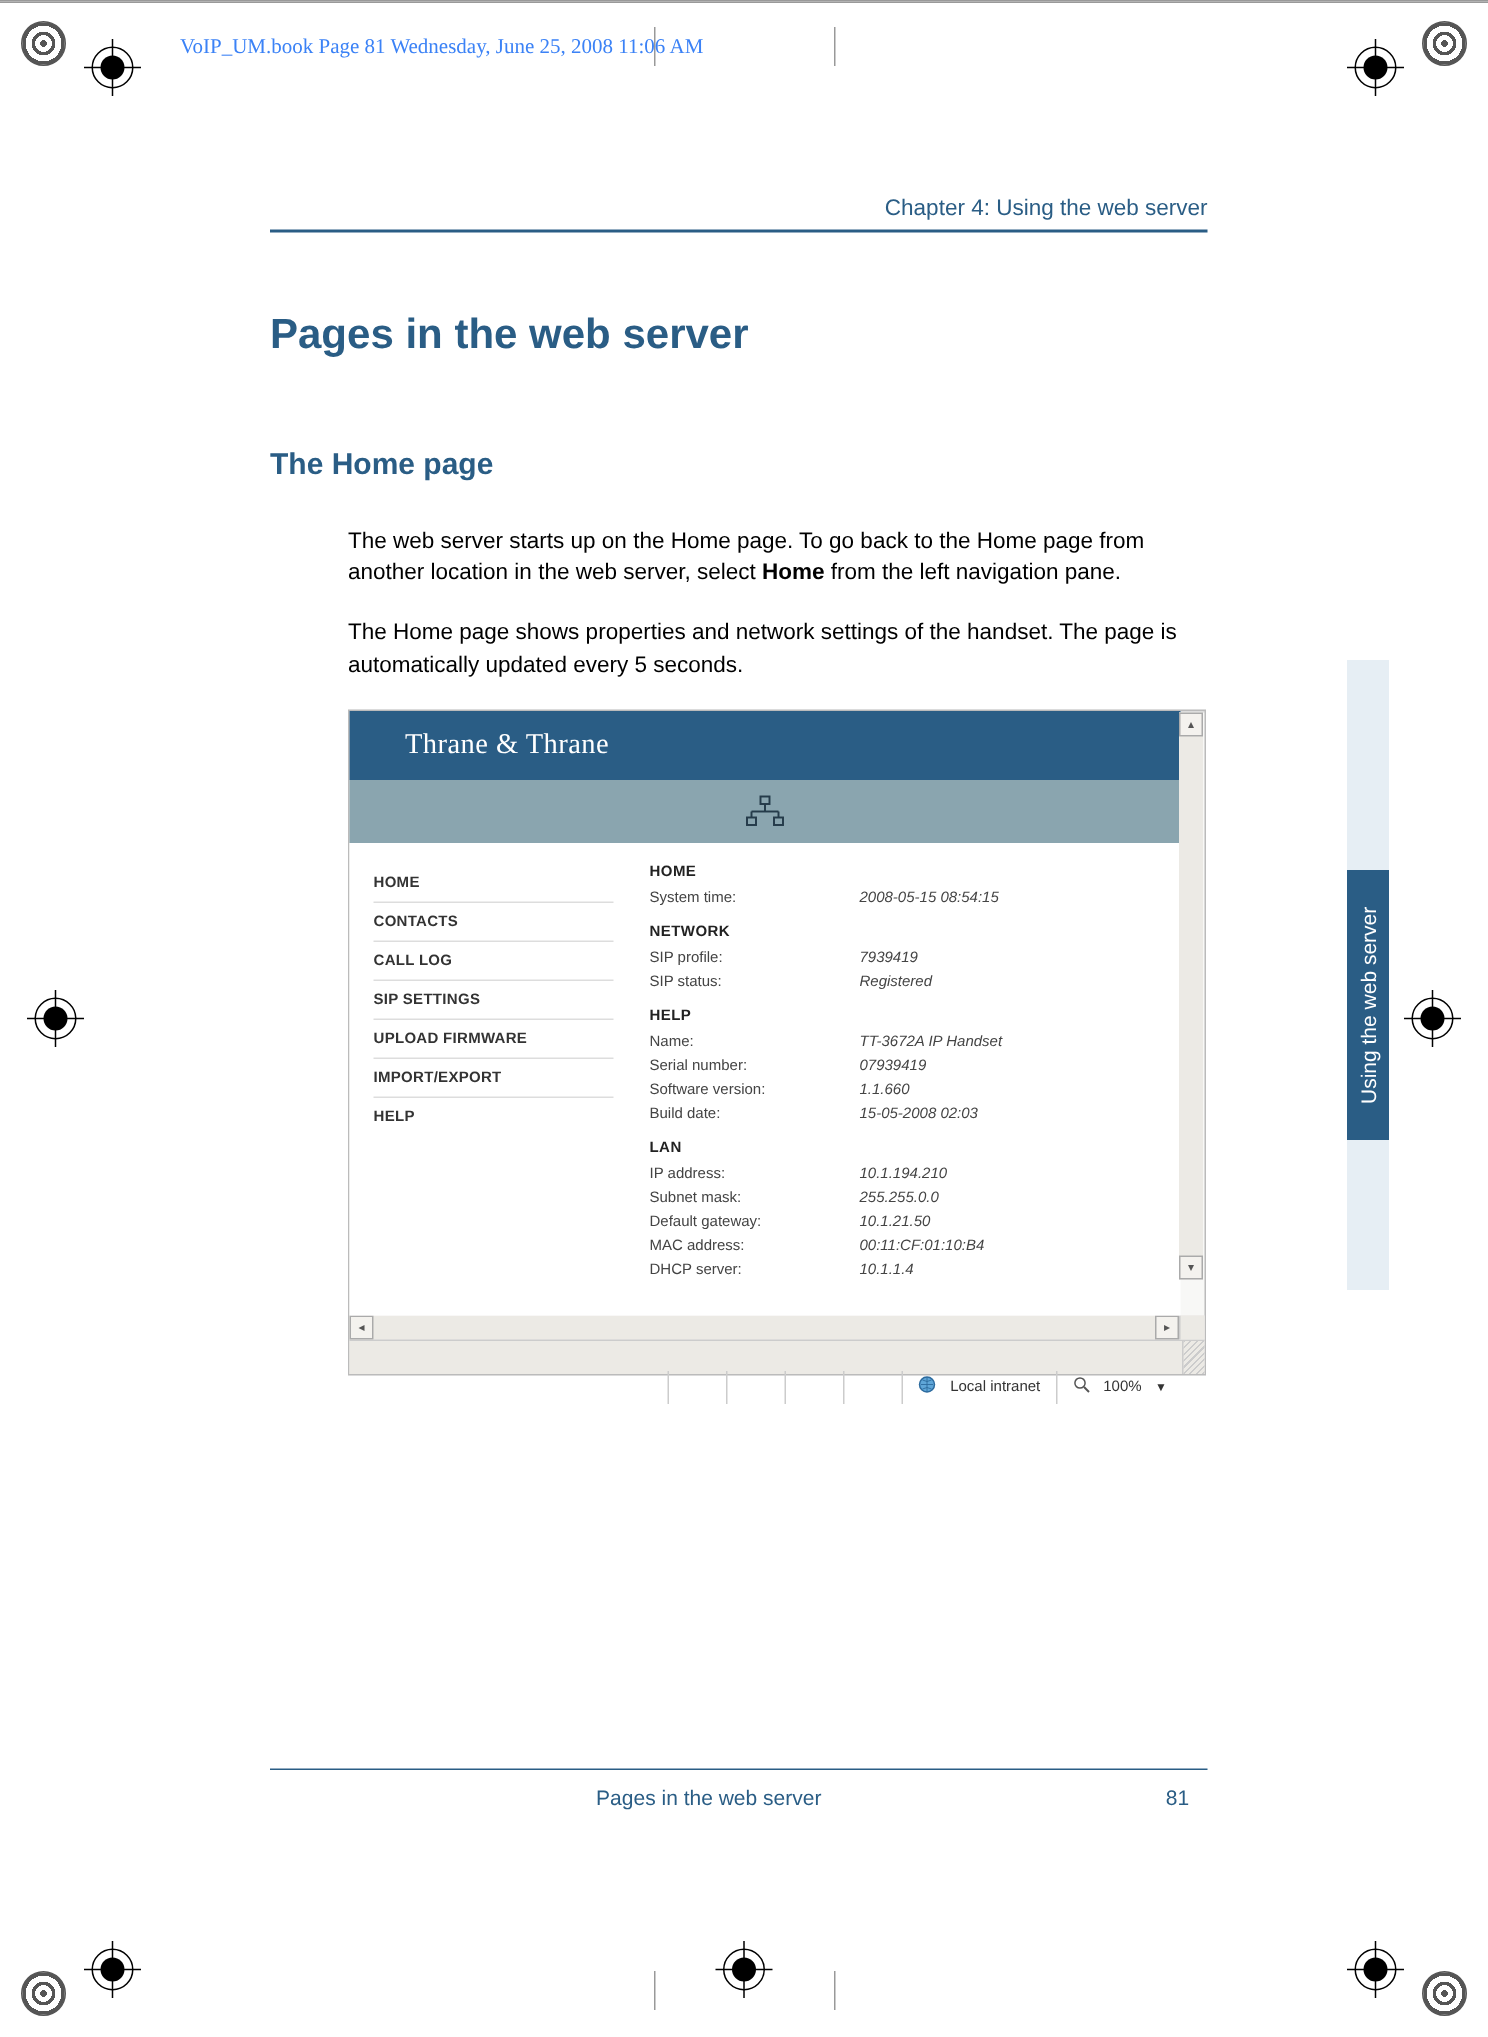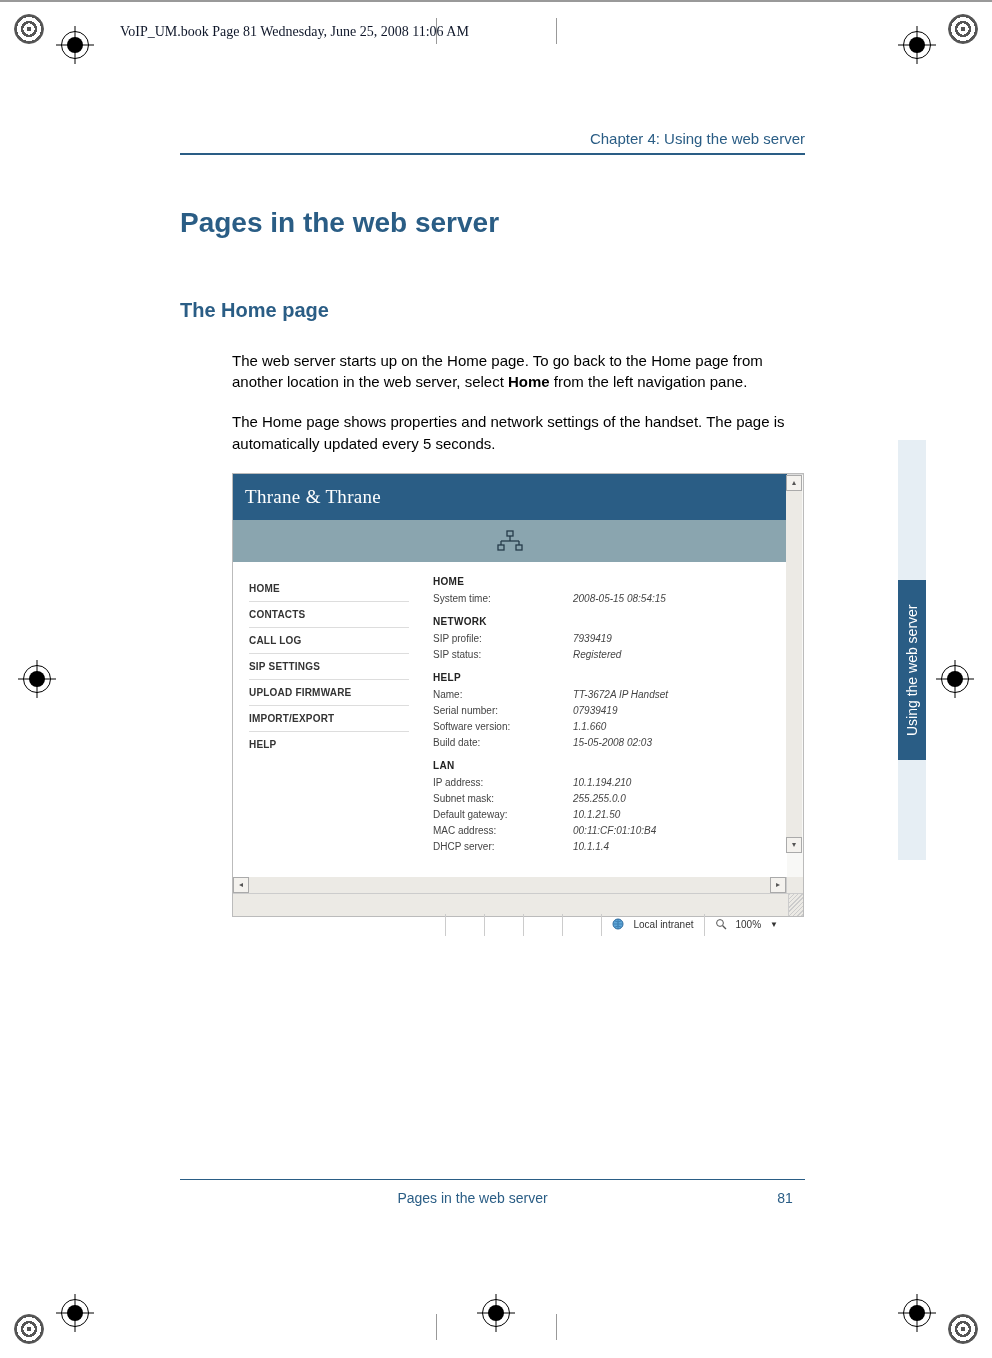--- a/index.html
+++ b/index.html
@@ -63,21 +63,21 @@
   .top-tick-r { position:absolute; top:18px; left:50%; transform:translateX(60px); width:0; height:26px; border-left:0.5px solid #999;}
   .bot-tick-l { position:absolute; bottom:18px; left:50%; transform:translateX(-60px); width:0; height:26px; border-left:0.5px solid #999;}
   .bot-tick-r { position:absolute; bottom:18px; left:50%; transform:translateX(60px); width:0; height:26px; border-left:0.5px solid #999;}
 
   .header-meta {
     position: absolute;
     top: 24px;
     left: 120px;
     font-family: "Times New Roman", serif;
     font-size: 14px;
-    color: #0f172a;
+    color: #3b82f6;
   }
 
   .page {
     position: absolute;
     left: 180px;
     top: 130px;
     width: 625px;
   }
   .chapter-label {
     text-align: right;
@@ -141,21 +141,21 @@
     width: 14px; height: 14px;
     border: 1px solid #aaa;
     background: #f4f2ee;
     display:flex; align-items:center; justify-content:center;
     font-size: 8px; color:#555;
   }
   .ss-inner { position: relative; }
   .ss-header {
     background: #2a5d85;
     color: #fff;
-    padding: 12px 12px;
+    padding: 12px 37px;
     font-family: "Times New Roman", serif;
     font-size: 19px;
     letter-spacing: 0.3px;
   }
   .ss-band {
     background: #8aa5af;
     height: 42px;
     display: flex;
     align-items: center;
     justify-content: center;

